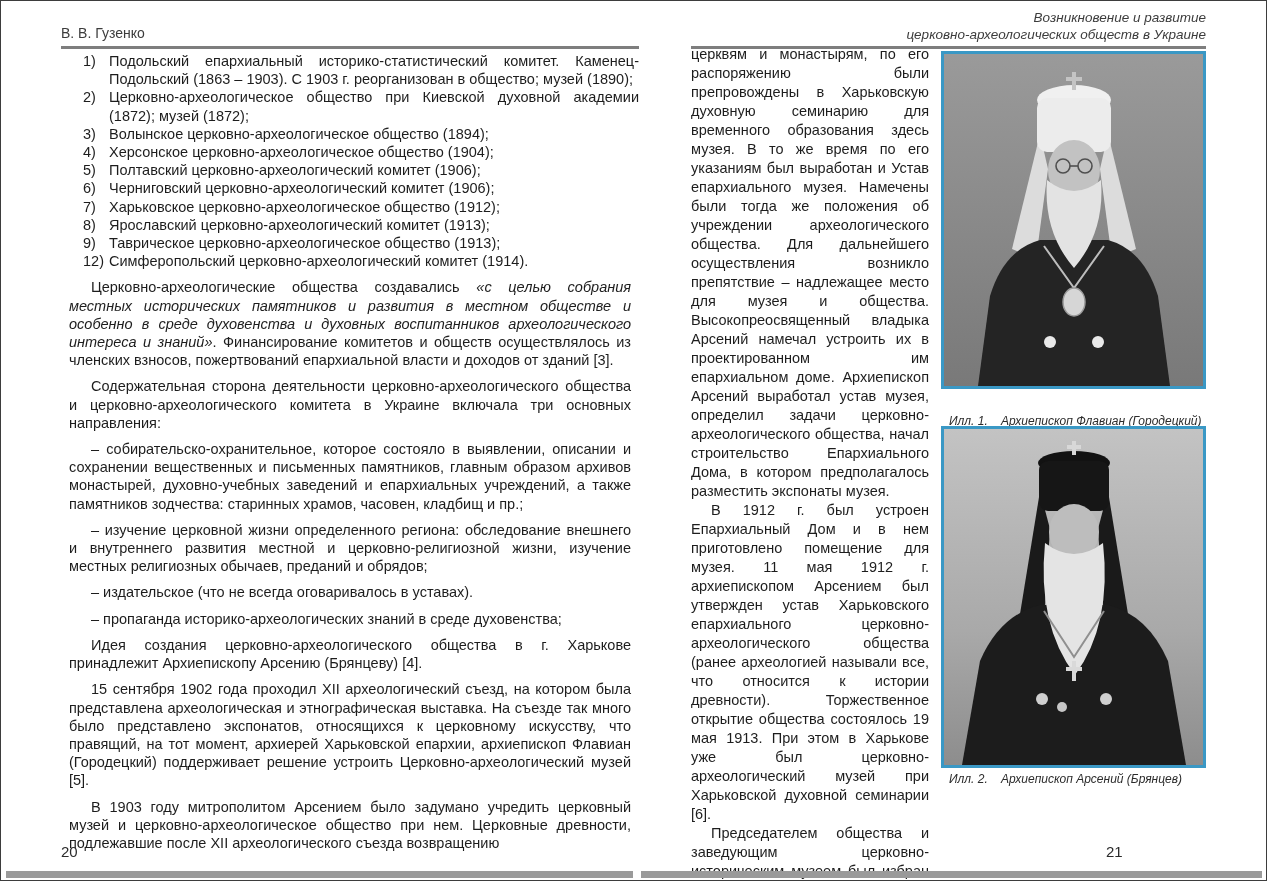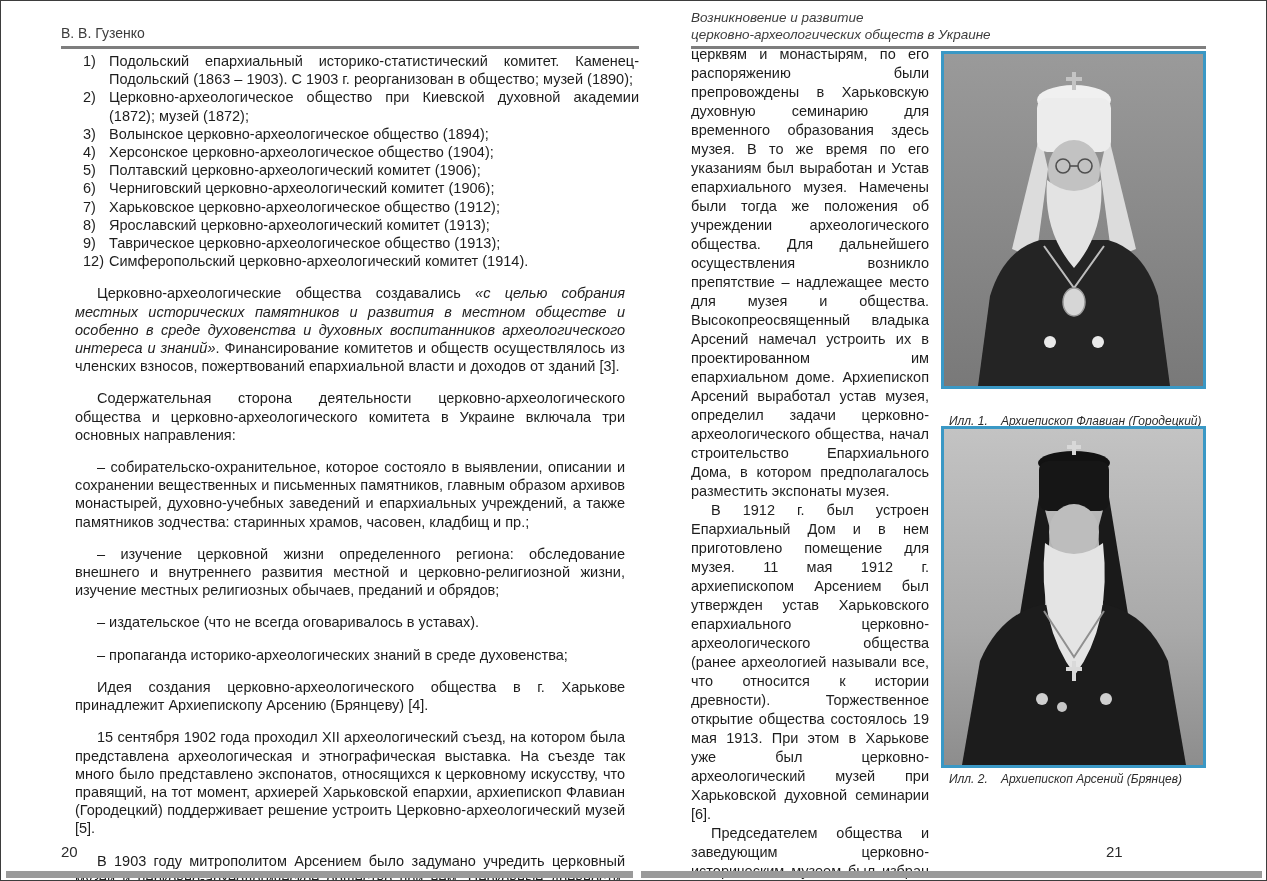--- a/index.html
+++ b/index.html
@@ -2,30 +2,30 @@
 <html><head>
 <meta charset="utf-8">
 <style>
   html,body{margin:0;padding:0;background:#fff;}
   .sheet{position:relative;width:1267px;height:881px;background:#ffffff;
          border:1px solid #3d3d3d;box-sizing:border-box;overflow:hidden;
          font-family:"Liberation Sans", sans-serif;color:#1d1d1d;}
 
   
   .running-left{position:absolute;left:60px;top:24px;font-size:14px;color:#3c3c3c;}
-  .running-right{position:absolute;left:690px;top:8px;width:515px;text-align:left;
+  .running-right{position:absolute;left:690px;top:8px;width:515px;text-align:right;
                  font-style:italic;font-size:13.5px;line-height:17px;color:#3c3c3c;}
   .rule{position:absolute;top:45px;height:3px;background:#7e7e7e;}
   .rule-l{left:60px;width:578px;}
   .rule-r{left:690px;width:515px;}
 
   
   .body-l{position:absolute;left:60px;top:51px;width:578px;
           font-size:14.5px;line-height:18.2px;text-align:justify;hyphens:none;}
-  .body-l p{margin:14px;text-indent:22px;}
+  .body-l p{margin:8px;text-indent:22px;}
   .lst{margin:0;}
   .li{position:relative;padding-left:48px;}
   .li .num{position:absolute;left:22px;top:0;text-indent:0;}
   .quote-i{font-style:italic;}
 
   
   .col-r{position:absolute;left:690px;top:44px;width:238px;
          font-size:14.5px;line-height:19px;text-align:justify;hyphens:none;}
   .col-r p{margin:0;text-indent:20px;}
   .col-r p.cont{text-indent:0;}

